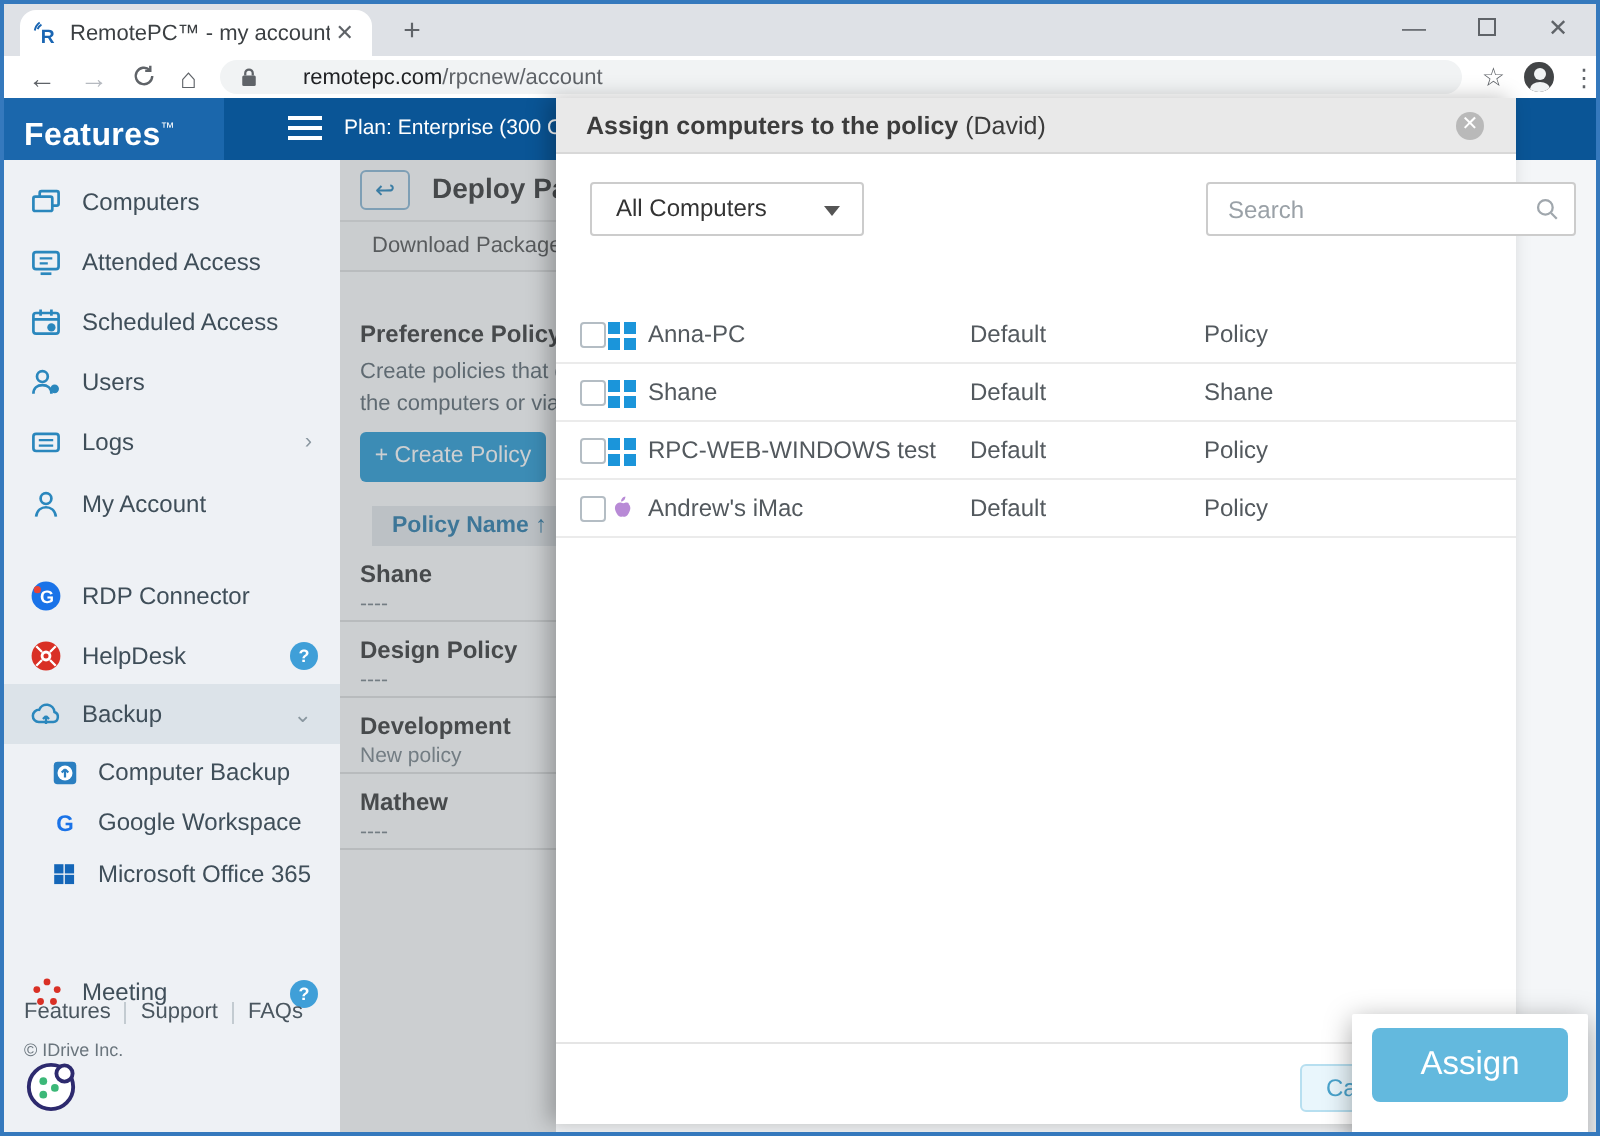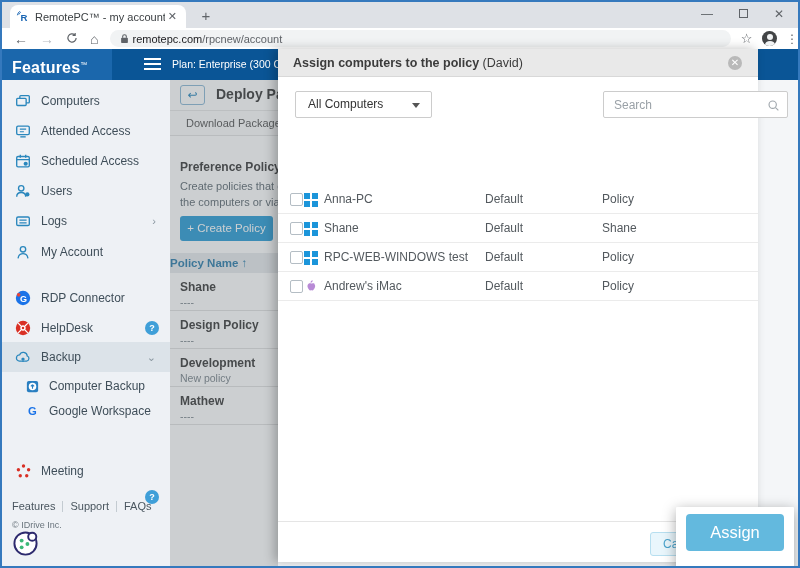--- a/index.html
+++ b/index.html
@@ -11,21 +11,21 @@
   .tab { position:absolute; left:8px; top:3px; width:176px; height:23px; background:#fff; border-radius:8px 8px 0 0; display:flex; align-items:center; padding:0 6px; }
   .tab-title { flex:1; font-size:11px; color:#3c4043; white-space:nowrap; overflow:hidden; }
   .tab-close { font-size:11px; color:#5f6368; padding:0 3px; }
   .newtab { position:absolute; left:194px; top:4px; font-size:15px; color:#5f6368; width:20px; height:20px; text-align:center; line-height:20px; }
   .wincontrols { position:absolute; right:4px; top:0; height:24px; display:flex; gap:22px; align-items:center; padding-right:8px; color:#5f6368; }
   .wc { font-size:12px; width:14px; text-align:center; }
   .wc-max { width:9px; height:9px; border:1px solid #5f6368; }
   .toolbar { position:absolute; left:0; top:26px; width:796px; height:21px; background:#fff; display:flex; align-items:center; }
   .navic { color:#5f6368; font-size:14px; margin-left:12px; }
   .navic.fwd { color:#b6bac0; }
-  .urlpill { margin-left:12px; width:640px; height:17px; background:#f1f3f4; border-radius:9px; display:flex; align-items:center; padding:0 10px; gap:3px; }
+  .urlpill { margin-left:12px; width:640px; height:17px; background:#f1f3f4; border-radius:9px; display:flex; align-items:center; padding:0 10px; gap:22px; }
   .url-domain { font-size:11px; color:#202124; }
   .url-path { font-size:11px; color:#5f6368; }
   .star { margin-left:10px; color:#5f6368; font-size:13px; }
   .avatar { margin-left:10px; width:15px; height:15px; border-radius:50%; background:#424446; position:relative; overflow:hidden; }
   .avatar::before { content:""; position:absolute; left:4.5px; top:3px; width:6px; height:6px; border-radius:50%; background:#f1f3f4; }
   .avatar::after { content:""; position:absolute; left:2.5px; top:10px; width:10px; height:7px; border-radius:50%; background:#f1f3f4; }
   .menu3 { margin-left:9px; color:#5f6368; font-size:12px; }
 
   
   .app { position:absolute; left:0; top:47px; width:796px; height:517px; background:#f4f6f8; }
@@ -54,21 +54,21 @@
   .mainstrip { position:absolute; left:168px; top:31px; width:108px; height:486px; background:#fff; overflow:hidden; }
   .bg-toolbar { position:absolute; left:0; top:0; width:200px; height:31px; background:#fff; border-bottom:1px solid #e7e7e7; }
   .backbtn { position:absolute; left:10px; top:5px; width:25px; height:20px; border:1px solid #8cb8d6; border-radius:3px; color:#2a87bd; font-size:12px; text-align:center; line-height:19px; background:#fff; }
   .bg-title { position:absolute; left:46px; top:6px; font-size:14px; font-weight:bold; color:#3a3a3a; white-space:nowrap; }
   .bg-tabrow { position:absolute; left:0; top:31px; width:200px; height:25px; border-bottom:1px solid #e4e4e4; background:#fcfcfc; }
   .bg-tablabel { position:absolute; left:16px; top:6px; font-size:11px; color:#555; white-space:nowrap; }
   .bg-prefhead { position:absolute; left:10px; top:80px; font-size:12px; font-weight:bold; color:#3c3c3c; white-space:nowrap; }
   .bg-desc1 { position:absolute; left:10px; top:100px; font-size:11px; color:#5f6b73; white-space:nowrap; }
   .bg-desc2 { position:absolute; left:10px; top:116px; font-size:11px; color:#5f6b73; white-space:nowrap; }
   .bg-createbtn { position:absolute; left:10px; top:136px; width:93px; height:25px; background:#2b9cd6; color:#fff; font-size:11.5px; border-radius:3px; text-align:center; line-height:25px; white-space:nowrap; }
-  .bg-polhead { position:absolute; left:0; top:173px; width:108px; height:20px; background:#e7ebee; font-size:11.5px; font-weight:bold; color:#2d7dab; line-height:20px; padding-left:0; }
+  .bg-polhead { position:absolute; left:16px; top:173px; width:108px; height:20px; background:#e7ebee; font-size:11.5px; font-weight:bold; color:#2d7dab; line-height:20px; padding-left:10px; }
   .policy-list { position:absolute; left:0; top:193px; width:108px; }
   .prow { height:38px; border-bottom:1px solid #e2e2e2; padding:7px 0 0 10px; }
   .pname { font-size:12px; font-weight:bold; color:#3c3c3c; white-space:nowrap; }
   .psub { font-size:10.5px; color:#7c868d; margin-top:2px; }
   .dim { position:absolute; left:168px; top:31px; width:108px; height:486px; background:rgba(96,105,112,.32); z-index:5; }
 
   
   .modal { position:absolute; left:276px; top:0; width:480px; height:513px; background:#fff; z-index:10; box-shadow:-4px 0 10px rgba(0,0,0,.25); }
   .mhead { position:absolute; left:0; top:0; width:100%; height:28px; background:#e9e9e9; border-bottom:1px solid #d8d8d8; line-height:28px; padding-left:15px; font-size:12.5px; color:#3c3c3c; }
   .mhead b { font-weight:bold; }
@@ -79,21 +79,21 @@
   .searchbox input { border:0; outline:0; width:158px; height:23px; margin:1px 0 0 10px; font-size:12px; color:#333; font-family:"Liberation Sans",sans-serif; }
   .searchbox input::placeholder { color:#9aa1a7; }
   .sicon-mag { position:absolute; right:7px; top:6px; }
   .thead { position:absolute; left:0; top:83px; width:100%; height:21px; border-top:1px solid #ececec; border-bottom:1px solid #e2e2e2; background:#fdfdfd; }
   .cb { display:inline-block; width:13px; height:13px; border:1px solid #b4bdc4; border-radius:2px; background:#fff; }
   .thead .cb { position:absolute; left:12px; top:3px; }
   .col-name { position:absolute; left:34px; top:3px; font-size:12px; font-weight:bold; color:#2f7fb1; }
   .col-arrow { color:#46616f; font-weight:normal; }
   .col-group { position:absolute; left:207px; top:3px; font-size:12px; color:#8d969d; }
   .col-policy { position:absolute; left:324px; top:3px; font-size:12px; color:#8d969d; }
-  .trows { position:absolute; left:0; top:104px; width:100%;margin-top:32px; }
+  .trows { position:absolute; left:0; top:104px; width:100%; }
   .mrow { position:relative; height:29px; border-bottom:1px solid #ebebeb; }
   .mrow .cb { position:absolute; left:12px; top:8px; }
   .os-win { position:absolute; left:26px; top:8px; display:grid; grid-template-columns:6px 6px; grid-template-rows:6px 6px; gap:1.5px; }
   .os-win i { background:#1b95da; }
   .os-apple { position:absolute; left:25px; top:6px; }
   .c-name { position:absolute; left:46px; top:7px; font-size:12px; color:#53595e; }
   .c-group { position:absolute; left:207px; top:7px; font-size:12px; color:#53595e; }
   .c-policy { position:absolute; left:324px; top:7px; font-size:12px; color:#53595e; }
   .mfoot { position:absolute; left:0; top:472px; width:100%; height:41px; border-top:1px solid #e5e5e5; }
   .cancelbtn { position:absolute; left:372px; top:10px; width:100px; height:24px; background:#e9f6fc; border:1px solid #b7dff0; border-radius:3px; color:#4aa3cc; font-size:12px; line-height:22px; padding-left:12px; }
@@ -265,21 +265,32 @@
         <span class="slabel">Computer Backup</span>
       </div>
       <div class="sitem sub" style="top:318px">
         <span class="sicon">
             <svg width="15" height="15" viewBox="0 0 20 20">
               <text x="10" y="15" text-anchor="middle" font-size="15" font-weight="bold" fill="#1a73e8" font-family="Liberation Sans">G</text>
             </svg>
           </span>
         <span class="slabel">Google Workspace</span>
       </div>
-      <div class="sitem" style="top:378px">
+      <div class="sitem sub" style="top:344px">
+        <span class="sicon">
+            <svg width="14" height="14" viewBox="0 0 20 20">
+              <rect x="3" y="3" width="6.6" height="6.6" fill="#1466b8"></rect>
+              <rect x="10.6" y="3" width="6.6" height="6.6" fill="#1466b8"></rect>
+              <rect x="3" y="10.6" width="6.6" height="6.6" fill="#1466b8"></rect>
+              <rect x="10.6" y="10.6" width="6.6" height="6.6" fill="#1466b8"></rect>
+            </svg>
+          </span>
+        <span class="slabel">Microsoft Office 365</span>
+      </div>
+      <div class="sitem" style="top:403px">
         <span class="sicon">
             <svg width="17" height="17" viewBox="0 0 20 20">
               <circle cx="10" cy="3.5" r="2" fill="#d93025"></circle>
               <circle cx="16" cy="8" r="2" fill="#d93025"></circle>
               <circle cx="13.8" cy="15" r="2" fill="#d93025"></circle>
               <circle cx="6.2" cy="15" r="2" fill="#d93025"></circle>
               <circle cx="4" cy="8" r="2" fill="#d93025"></circle>
             </svg>
           </span>
         <span class="slabel">Meeting</span>

